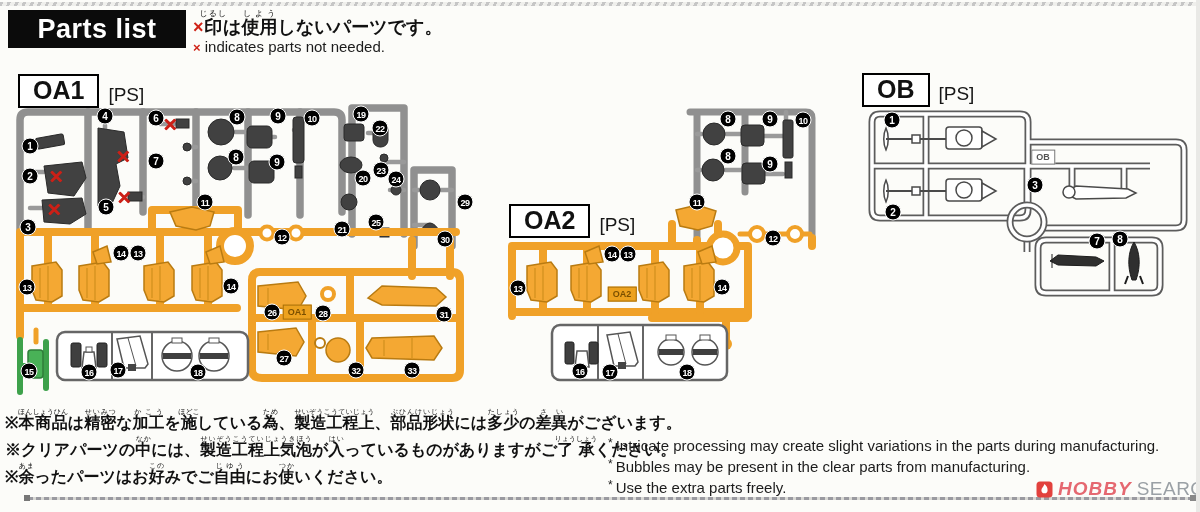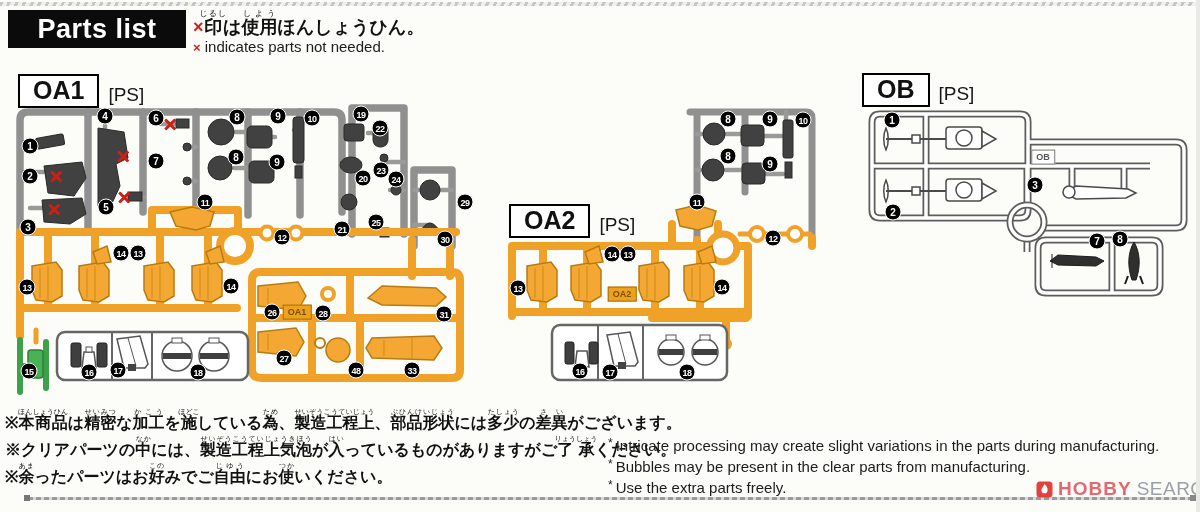--- a/index.html
+++ b/index.html
@@ -38,37 +38,37 @@
   .footer-jp .jp-line{font-size:16px;font-weight:600;white-space:nowrap;margin-bottom:4px;}
   .footer-jp .jp-line ruby rt{font-size:7px;font-weight:400;}
   .footer-en{position:absolute;left:608px;top:434px;font-size:15px;color:#1c1c1c;line-height:18px;}
   .footer-en .ast{font-size:12px;vertical-align:4px;margin-right:3px;}
   .divider-bottom{position:absolute;left:28px;top:497px;width:1166px;height:3px;
           background:repeating-linear-gradient(90deg,#9a9aa0 0 5px,#d8d8d4 5px 8px);}
   .divider-bottom .sq{position:absolute;left:-4px;top:-2px;width:6px;height:6px;background:#777;}
   .divider-bottom .sq.r{left:auto;right:-2px;background:#888;}
   
   .watermark{position:absolute;left:1036px;top:478px;display:flex;align-items:center;gap:5px;z-index:8;}
-  .wm-hobby{color:#e56870;font-weight:bold;font-size:19px;letter-spacing:1px;}
+  .wm-hobby{color:#e56870;font-weight:bold;font-size:19px;letter-spacing:1px;font-style:italic;}
   .wm-search{color:#9aa0a5;font-size:19px;font-weight:500;letter-spacing:.5px;}
   svg#art{position:absolute;left:0;top:0;z-index:1;}
   #overlay{position:absolute;left:0;top:0;width:1200px;height:512px;z-index:3;pointer-events:none;}
 </style>
 </head>
 <body>
 
 <div id="stage">
 
   <div class="stripe top"></div>
 
   <div class="parts-title-box">
     <span>Parts list</span>
   </div>
   <div class="hdr-note">
-    <div class="jp-seg-line"><span class="seg-red">×</span><ruby>印<rt>じるし</rt></ruby><span>は</span><ruby>使用<rt>しよう</rt></ruby><span>ほんしょうひん。</span></div>
+    <div class="jp-seg-line"><span class="seg-red">×</span><ruby>印<rt>じるし</rt></ruby><span>は</span><ruby>使用<rt>しよう</rt></ruby><span>しないパーツです。</span></div>
     <div class="hdr-en"><span class="x">×</span><span> indicates parts not needed.</span></div>
   </div>
 
   <div class="runner-label" style="left:18px;top:74px;">
     <span class="runner-code">OA1</span>
     <span class="runner-ps">[PS]</span>
   </div>
   <div class="runner-label" style="left:509px;top:204px;">
     <span class="runner-code">OA2</span>
     <span class="runner-ps">[PS]</span>
@@ -298,21 +298,21 @@
       <div class="badge b2" style="left: 381px; top: 170px;">23</div>
       <div class="badge b2" style="left: 396px; top: 179px;">24</div>
       <div class="badge b2" style="left: 342px; top: 189px; margin-top: 40px;">21</div>
       <div class="badge b2" style="left: 376px; top: 222px;">25</div>
       <div class="badge b2" style="left: 465px; top: 202px;">29</div>
       <div class="badge b2" style="left: 445px; top: 219px; margin-top: 20px;">30</div>
       <div class="badge b2" style="left: 272px; top: 312px;">26</div>
       <div class="badge b2" style="left: 284px; top: 330px; margin-top: 28px;">27</div>
       <div class="badge b2" style="left: 323px; top: 313px;">28</div>
       <div class="badge b2" style="left: 444px; top: 314px;">31</div>
-      <div class="badge b2" style="left: 356px; top: 370px;">48</div>
+      <div class="badge b2" style="left: 356px; top: 370px;">32</div>
       <div class="badge b2" style="left: 412px; top: 370px;">33</div>
       <div class="xmark" style="left: 56px; top: 177px;">✕</div>
       <div class="xmark" style="left: 54px; top: 210px;">✕</div>
       <div class="xmark" style="left: 123px; top: 157px;">✕</div>
       <div class="xmark" style="left: 170px; top: 125px;">✕</div>
       <div class="xmark" style="left: 124px; top: 198px;">✕</div>
       <div class="tag tag-orange" style="left: 297px; top: 312px;">OA1</div>
       <div class="badge" style="left: 728px; top: 119px;">8</div>
       <div class="badge" style="left: 770px; top: 119px;">9</div>
       <div class="badge b2" style="left: 803px; top: 120px;">10</div>

